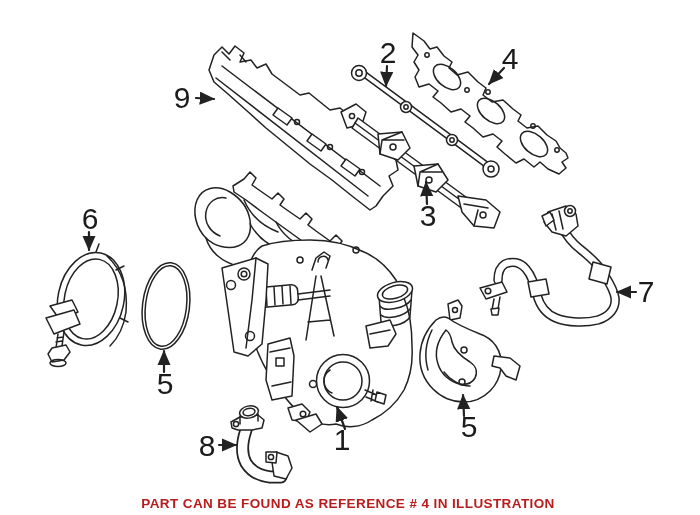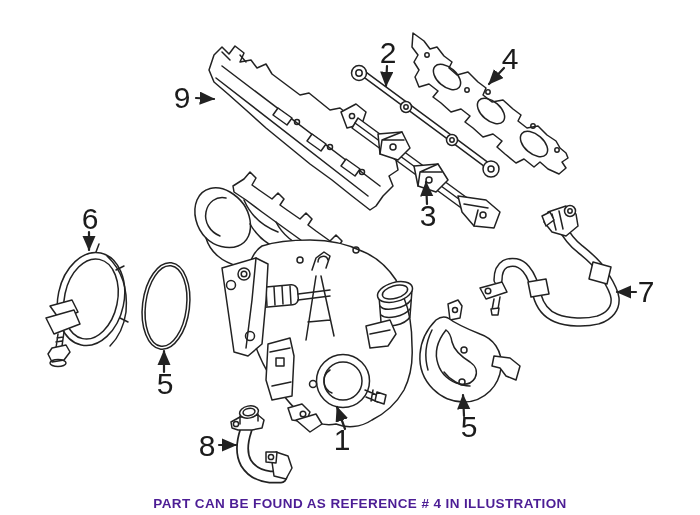--- a/index.html
+++ b/index.html
@@ -4,21 +4,21 @@
 <style>
   html,body{margin:0;padding:0;background:#ffffff;}
   #stage{position:relative;width:700px;height:515px;background:#ffffff;overflow:hidden;
          font-family:"Liberation Sans",sans-serif;}
   #art{position:absolute;left:0;top:0;}
   .callout{position:absolute;transform:translate(-50%,-50%);
            font-size:30px;font-weight:400;color:#1b1b1b;line-height:1;
            font-family:"Liberation Sans",sans-serif;user-select:none;}
   #footer-note{position:absolute;left:348px;top:503px;transform:translate(-50%,-50%);
            white-space:nowrap;font-size:13.5px;font-weight:bold;letter-spacing:.4px;
-           color:#4c1d95;font-family:"Liberation Sans",sans-serif;margin-left:12px;}
+           color:#b91c1c;font-family:"Liberation Sans",sans-serif;}
 </style>
 </head>
 <body>
 
 <div id="stage">
 
 <svg id="art" width="700" height="515" viewBox="0 0 700 515" fill="none" stroke="#222222" stroke-width="1.5" stroke-linejoin="round" stroke-linecap="round">
   <defs>
     <marker id="ah" markerWidth="9" markerHeight="8" refX="6.5" refY="3" orient="auto">
       <path d="M0,0 L7,3 L0,6 Z" fill="#222222" stroke="none"></path>

